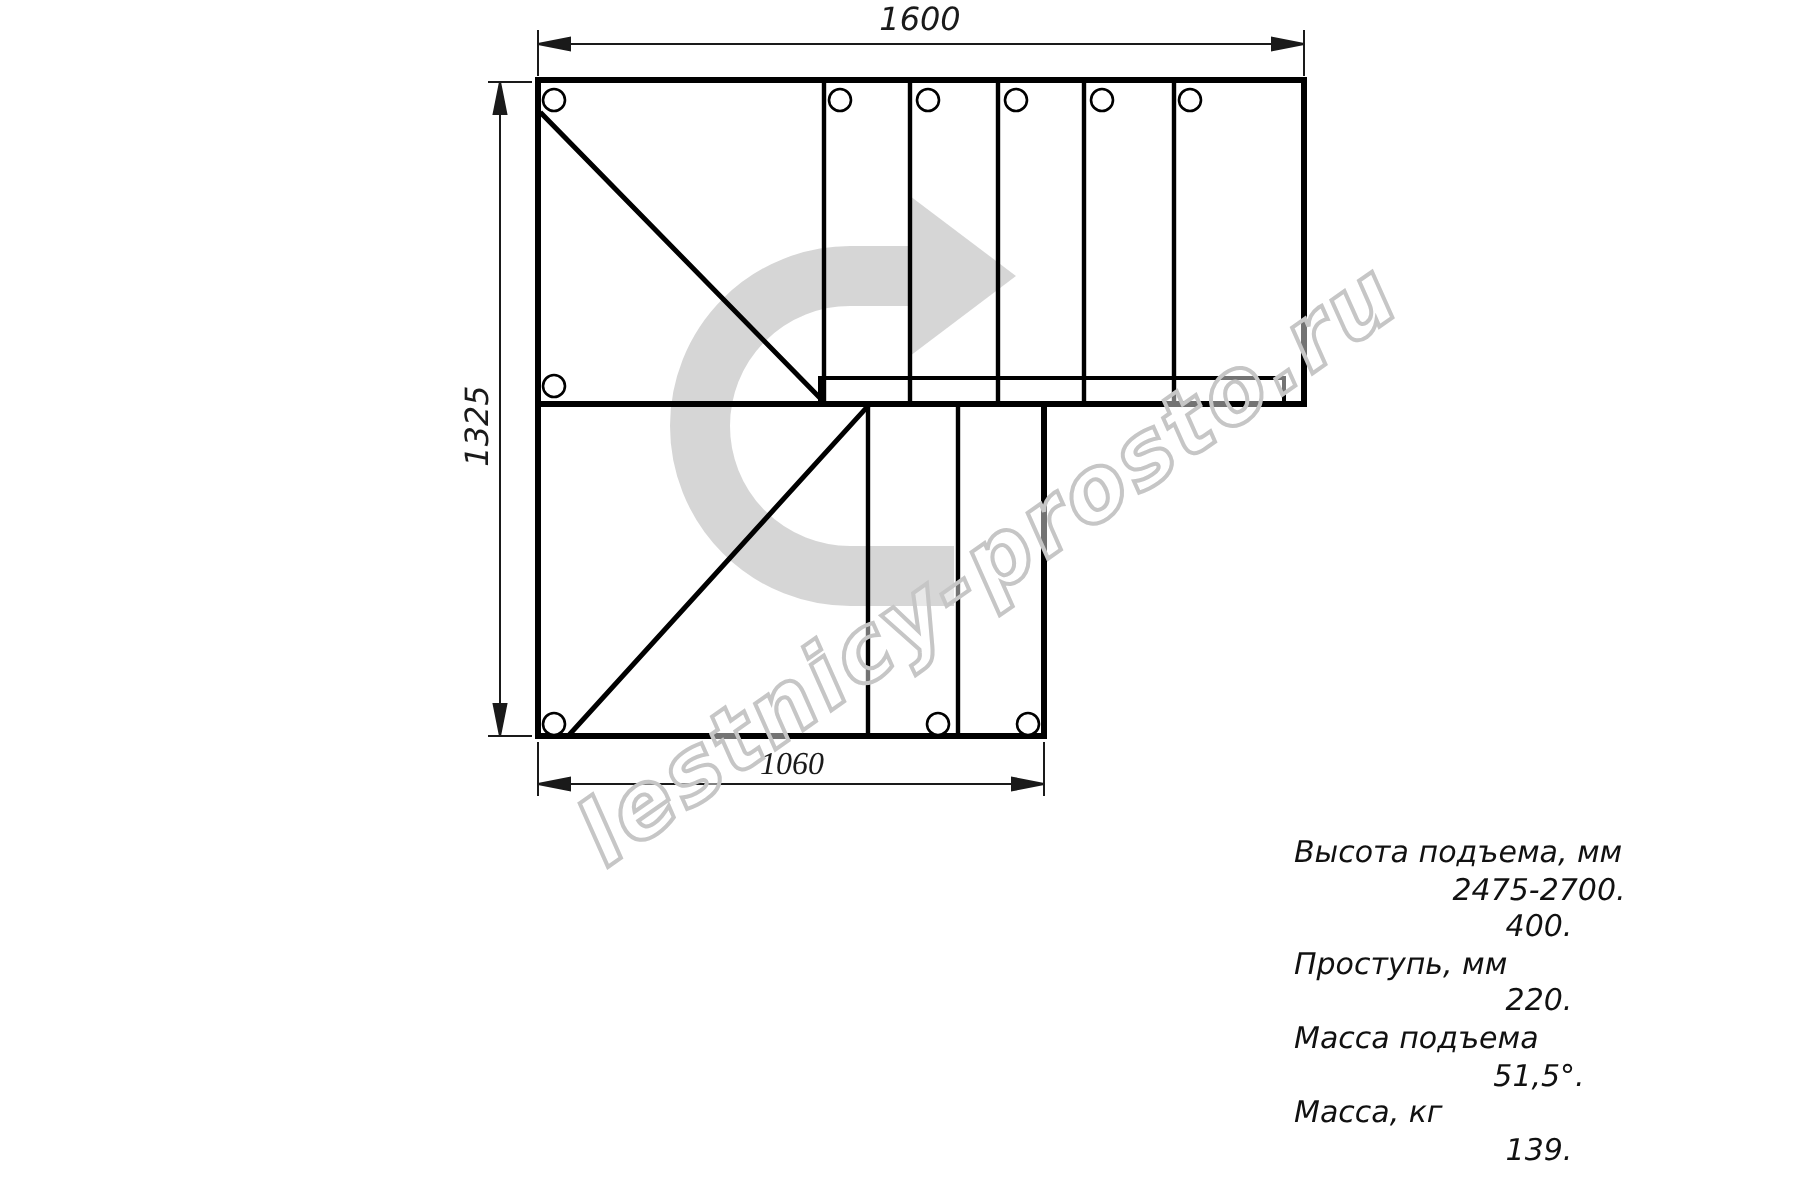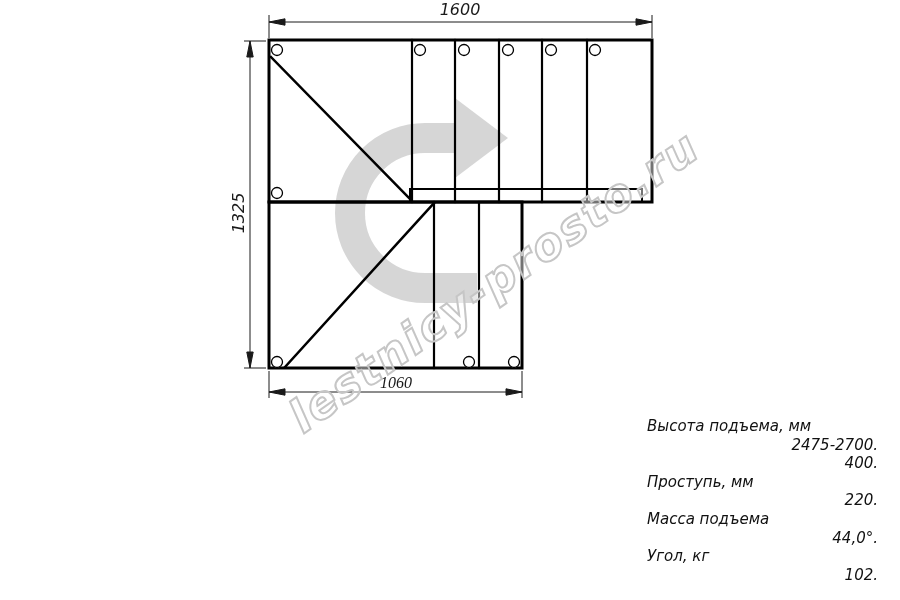--- a/index.html
+++ b/index.html
@@ -52,21 +52,21 @@
     font-size:15px;
     color:#111111;
   }
   .spec-row{
     display:flex;
     justify-content:space-between;
     line-height:18.6px;
     white-space:nowrap;
     flex-direction:column;
   }
-  .spec-row .val{text-align:right;padding-left:14px;}
+  .spec-row .val{text-align:center;padding-left:14px;}
 </style>
 </head>
 <body>
 
 <div class="stage">
 
   <svg width="900" height="600" viewBox="0 0 900 600">
 
     <g opacity="0.92">
       <path d="M445 288 H393 A75 75 0 0 1 393 138 H424" fill="none" stroke="#d3d3d3" stroke-width="30"></path>
@@ -160,21 +160,21 @@
     </div>
     <div class="spec-row">
       <span class="val">400.</span>
     </div>
     <div class="spec-row">
       <span class="lbl">Проступь, мм</span>
       <span class="val">220.</span>
     </div>
     <div class="spec-row">
       <span class="lbl">Масса подъема</span>
-      <span class="val">44,0°.</span>
+      <span class="val">51,5°.</span>
     </div>
     <div class="spec-row">
-      <span class="lbl">Угол, кг</span>
-      <span class="val">102.</span>
+      <span class="lbl">Масса, кг</span>
+      <span class="val">139.</span>
     </div>
   </div>
 
 </div>
 
 </body></html>

